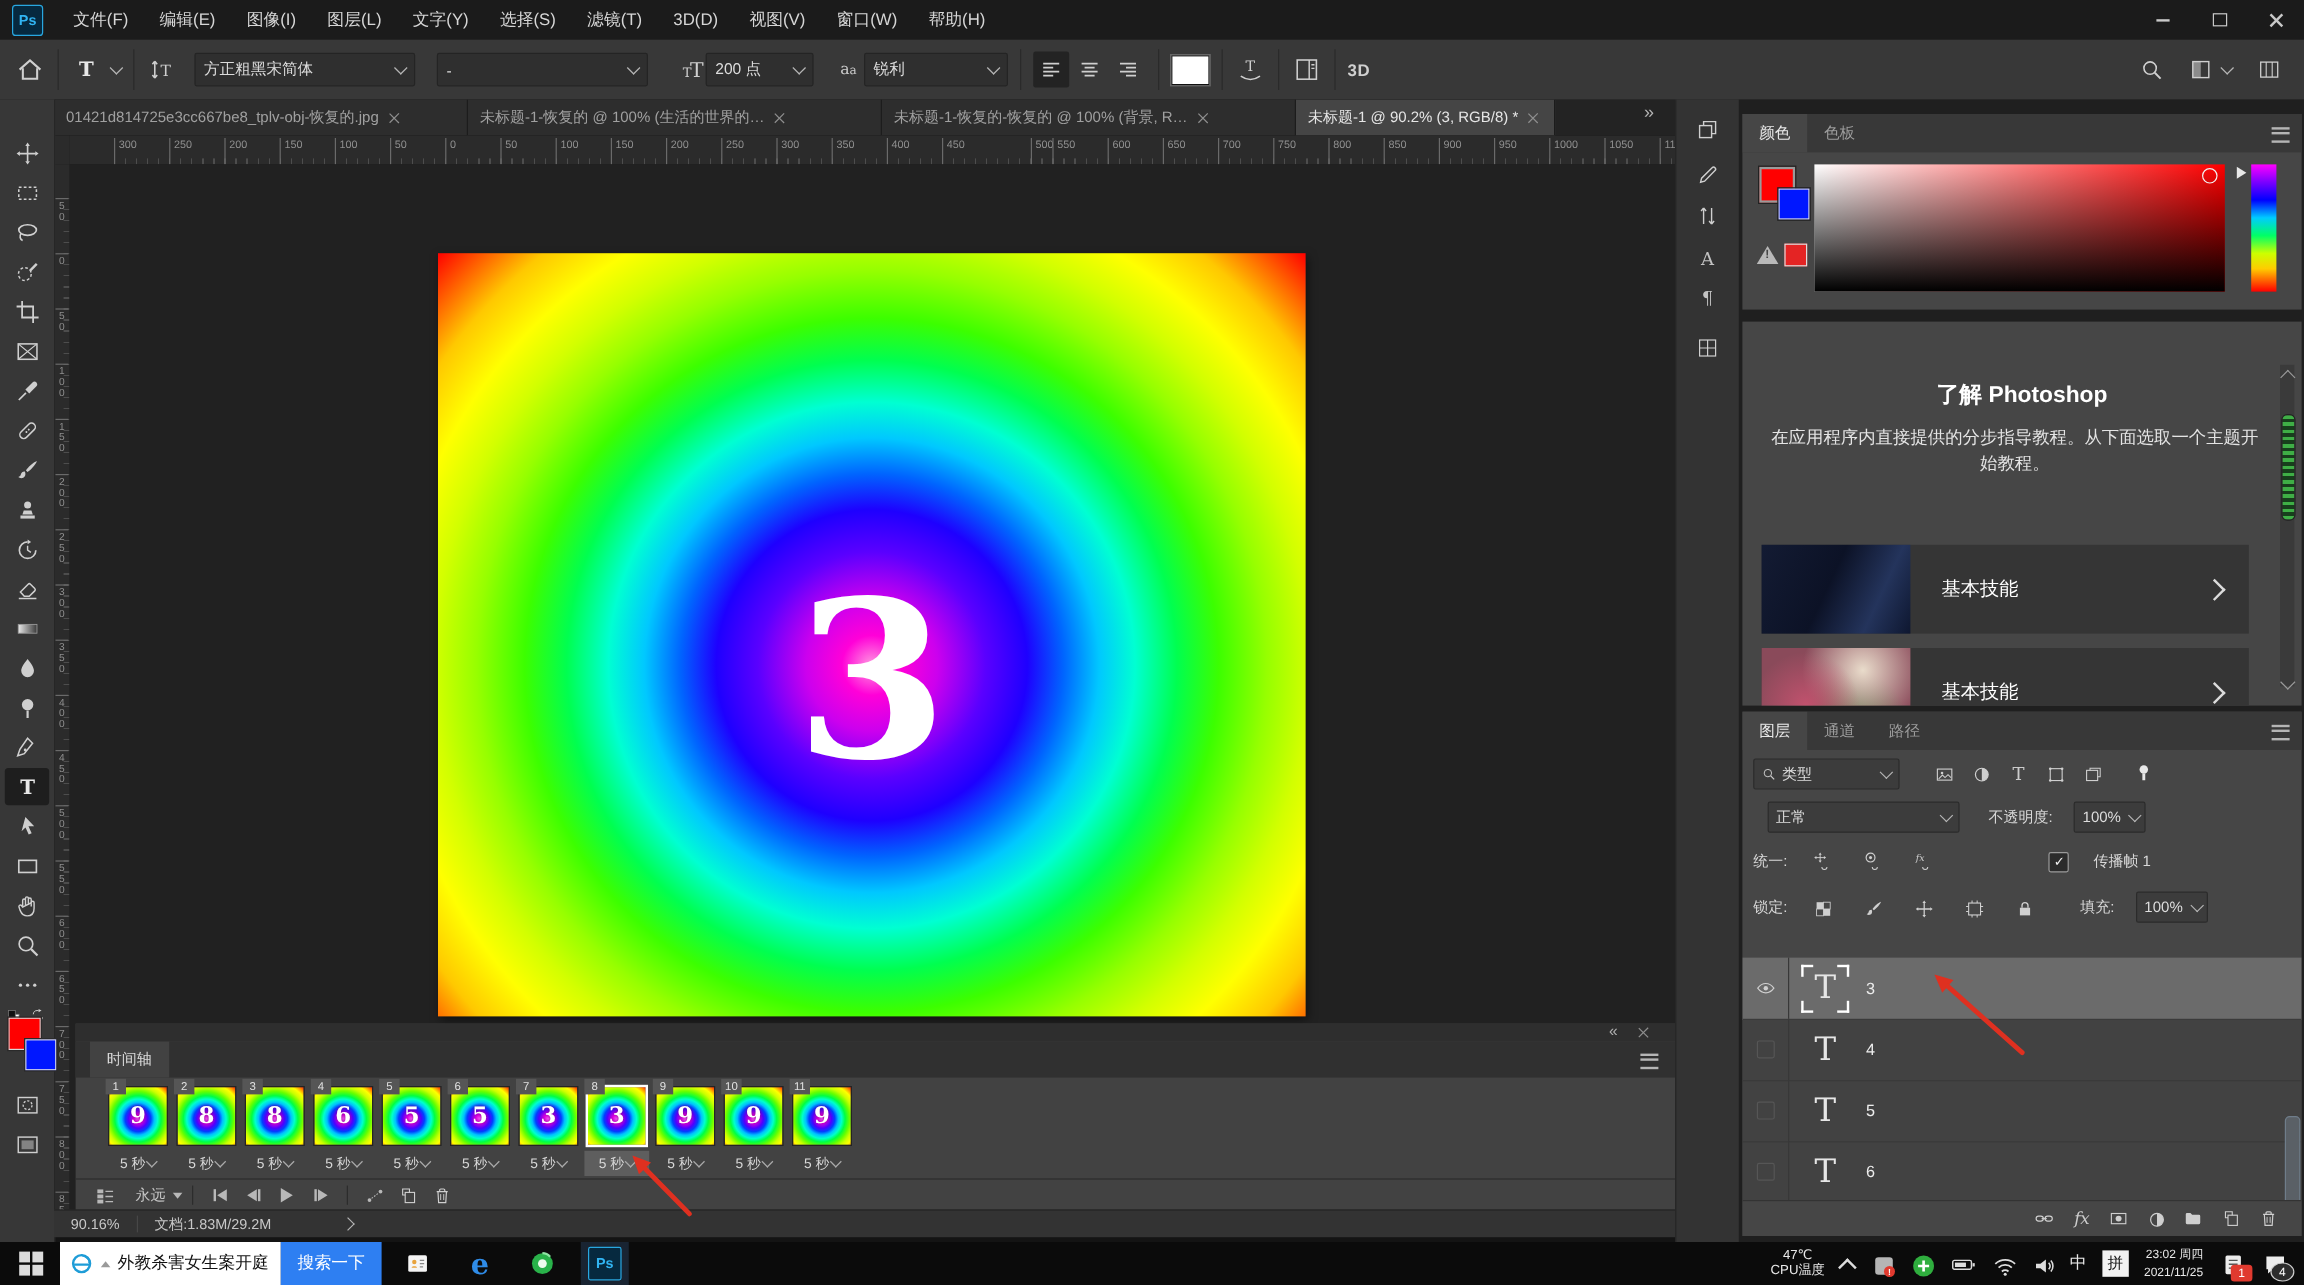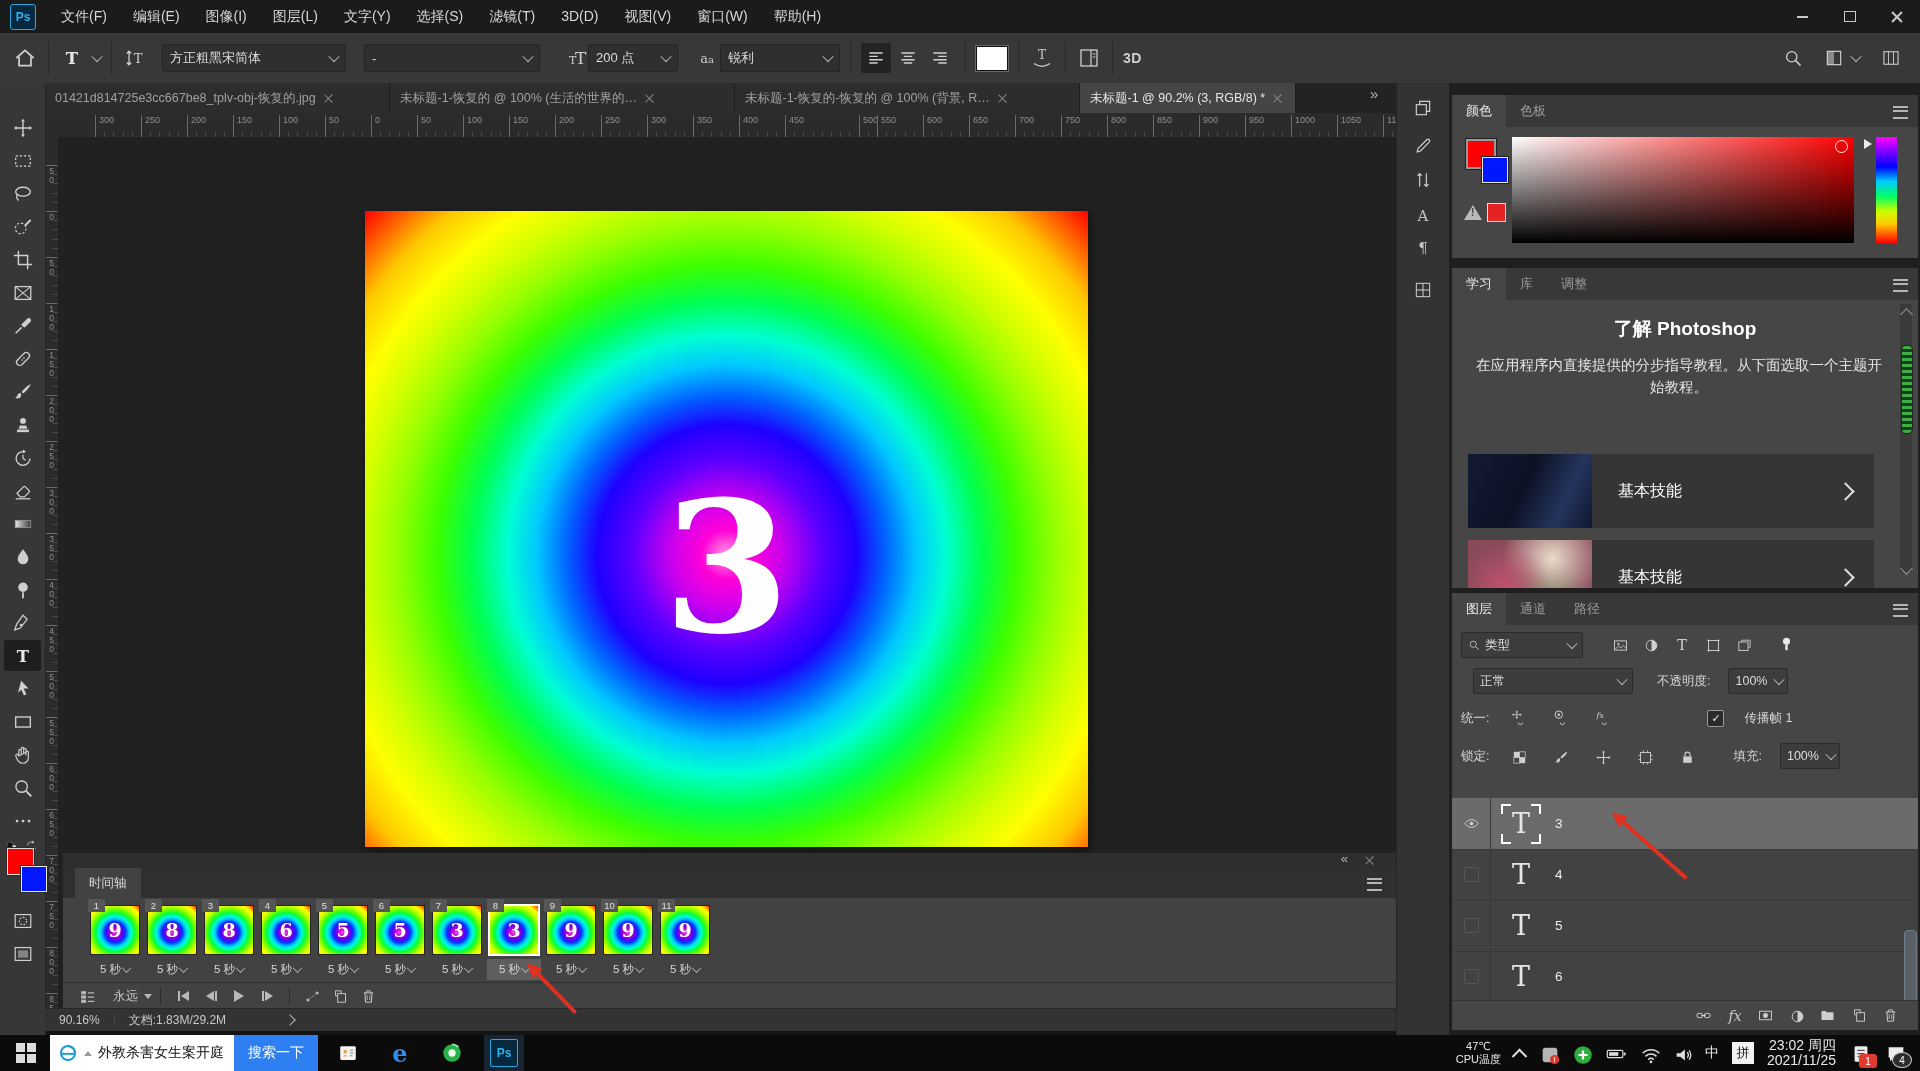--- a/index.html
+++ b/index.html
@@ -173,21 +173,21 @@
   .tbico{width:24px;height:24px;display:flex;align-items:center;justify-content:center;}
   .tbico svg{width:22px;height:22px;}
   .winlogo{display:grid;grid-template-columns:9px 9px;grid-template-rows:9px 9px;gap:2px;margin:0 14px 0 16px;}
   .winlogo div{background:#dcdcdc;}
   #iesearch{height:36px;display:flex;align-items:stretch;flex:none;}
   .iewhite{background:#ffffff;color:#111;display:flex;align-items:center;gap:6px;padding:0 10px 0 8px;font-size:14px;white-space:nowrap;}
   .iebtn{background:#2e7ff2;color:#fff;display:flex;align-items:center;padding:0 14px;font-size:14px;white-space:nowrap;}
   .tray{margin-left:auto;display:flex;align-items:center;gap:13px;padding-right:14px;}
   .temp{font-size:11px;line-height:13px;text-align:center;white-space:nowrap;}
   .caret{width:9px;height:9px;border-left:2px solid #ddd;border-top:2px solid #ddd;transform:rotate(45deg) translate(2px,2px);}
-  .clock{font-size:14px;line-height:15px;text-align:right;white-space:nowrap;}
+  .clock{font-size:10px;line-height:15px;text-align:right;white-space:nowrap;}
   .imebox{width:22px;height:22px;background:#f2f2f2;color:#111;font-size:13px;display:flex;align-items:center;justify-content:center;}
   .badge{position:absolute;right:-6px;bottom:-4px;min-width:14px;height:14px;background:#e03a2f;border-radius:3px;color:#fff;
     font-size:10px;display:flex;align-items:center;justify-content:center;padding:0 2px;}
   .badge.dark{background:#2d2d2d;border:1px solid #cfcfcf;border-radius:50%;}
   .relw{position:relative;}
   .psbtn{width:40px;height:36px;display:flex;align-items:center;justify-content:center;background:rgba(90,150,230,.18);}
   .pstile{width:26px;height:26px;background:#06293f;border:1.5px solid #28a7e0;border-radius:2px;color:#31b4f2;
     font-size:12px;font-weight:bold;display:flex;align-items:center;justify-content:center;}
   
   .arrow{position:absolute;z-index:50;}
@@ -929,26 +929,20 @@
     <div class="warn"></div>
     <div class="wsw"></div>
     <div id="satfield">
       <div class="mark"></div>
     </div>
     <div class="huesl"></div>
     <div id="huestrip"></div>
   </div>
 
   <div class="panel" style="top:185px;height:320px;">
-    <div class="ptabs">
-      <div class="ptab act">学习</div>
-      <div class="ptab">库</div>
-      <div class="ptab">调整</div>
-      <span class="ham phdr-ham"></span>
-    </div>
     <div class="lrntitle">了解 Photoshop</div>
     <div class="lrndesc">在应用程序内直接提供的分步指导教程。从下面选取一个主题开始教程。</div>
     <div class="card" style="top:186px;">
       <div class="cardimg cimg1"></div>
       <div class="cardlbl">基本技能</div>
       <span class="cardchev"></span>
     </div>
     <div class="card" style="top:272px;">
       <div class="cardimg cimg2"></div>
       <div class="cardlbl">基本技能</div>

